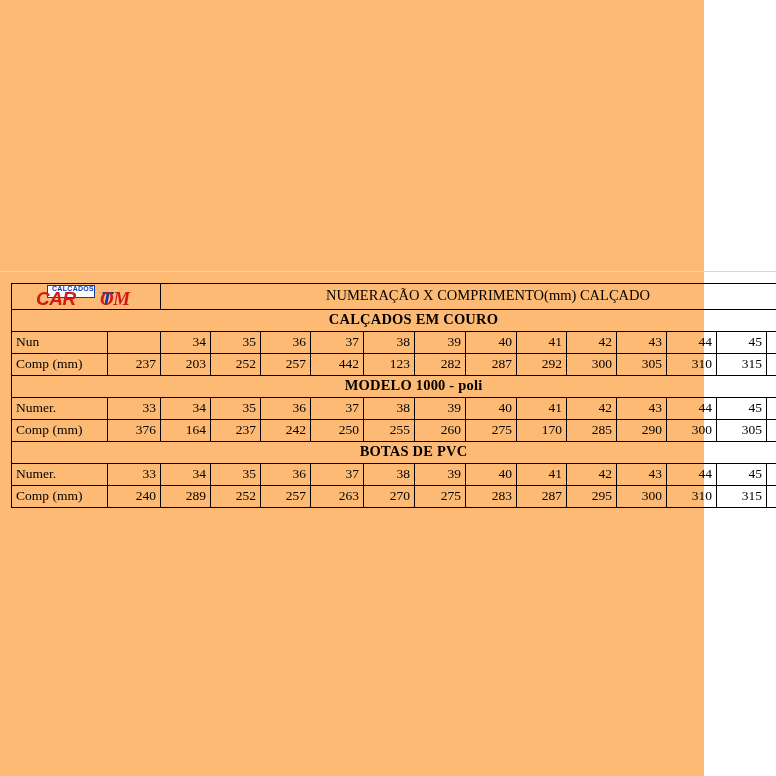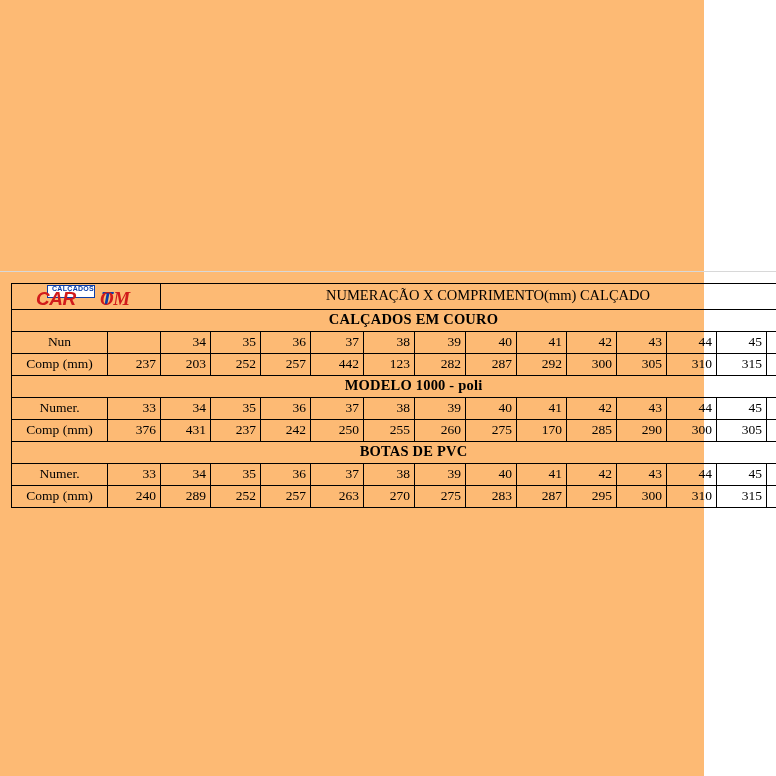--- a/index.html
+++ b/index.html
@@ -43,21 +43,21 @@
   }
   table.sizes td {
     border: 1px solid #000000;
     padding: 1px 4px 2px 4px;
     height: 18px;
     vertical-align: middle;
     white-space: nowrap;
     overflow: hidden;
   }
   .label-cell {
-    text-align: center;
+    text-align: left;
     padding-left: 4px;
   }
   .num-cell {
     text-align: right;
     padding-right: 4px;
   }
   .section-title {
     text-align: center;
     font-weight: bold;
     font-size: 14.5px;
@@ -217,21 +217,21 @@
         <td class="num-cell">41</td>
         <td class="num-cell">42</td>
         <td class="num-cell">43</td>
         <td class="num-cell">44</td>
         <td class="num-cell">45</td>
         <td class="num-cell">46</td>
       </tr>
       <tr>
         <td class="label-cell">Comp (mm)</td>
         <td class="num-cell">376</td>
-        <td class="num-cell">431</td>
+        <td class="num-cell">164</td>
         <td class="num-cell">237</td>
         <td class="num-cell">242</td>
         <td class="num-cell">250</td>
         <td class="num-cell">255</td>
         <td class="num-cell">260</td>
         <td class="num-cell">275</td>
         <td class="num-cell">170</td>
         <td class="num-cell">285</td>
         <td class="num-cell">290</td>
         <td class="num-cell">300</td>

